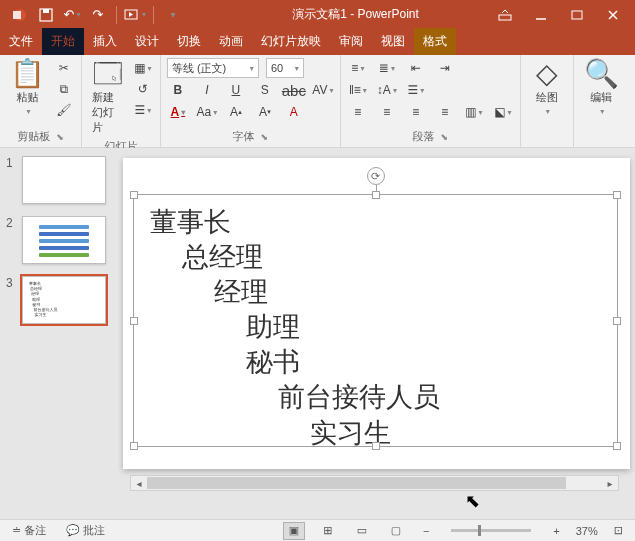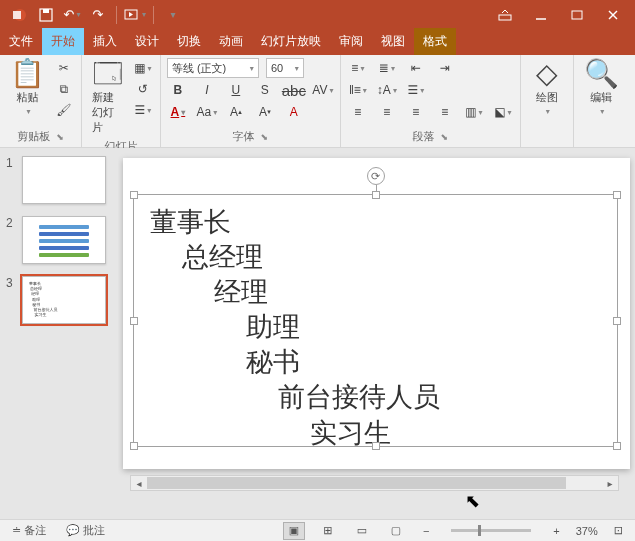--- a/index.html
+++ b/index.html
@@ -9,21 +9,21 @@
 .tb-left { display: flex; align-items: center; gap: 2px; padding-left: 8px; }
 .tb-icon, .tb-btn { width: 24px; height: 24px; display: flex; align-items: center; justify-content: center; font-size: 13px; }
 .tb-sep { width:1px; height:18px; background: rgba(255,255,255,0.3); margin: 0 4px;}
 .tb-title { flex: 1; text-align: center; font-size: 12px; padding-left: 40px; display:flex; justify-content:center; align-items:center; gap:16px;}
 .tb-title .tools{ background:#933720; padding:6px 10px; margin:-6px 0;}
 .tb-right { display: flex; align-items: center; padding-right: 4px; }
 .tb-right .tb-btn{ width:36px; height:29px;}
 
 .tabs { height: 26px; background: #b7472a; display: flex; align-items: flex-end; color: #fff; font-size: 12px; }
 .tab { padding: 5px 9px; cursor: pointer; }
-.tab.active { background: #7dd3fc; color: #b7472a; }
+.tab.active { background: #0f172a; color: #b7472a; }
 .tab.contextual { background: #a16207; }
 .tabs-right { margin-left: auto; display: flex; align-items: center; padding-right: 6px; gap: 8px;}
 .tell-me { font-size: 11px; opacity: 0.85; }
 .share { background: #933720; padding: 4px 8px; display:flex; align-items:center; gap:4px;}
 
 .ribbon { height: 93px; background: #f1f1f1; border-bottom: 1px solid #d6d6d6; display: flex; }
 .group { border-right: 1px solid #d6d6d6; padding: 3px 6px 1px; display: flex; flex-direction: column; align-items: center; }
 .group-body { flex: 1; display: flex; align-items: flex-start; gap: 4px; }
 .group-label { font-size: 11px; color: #666; text-align: center; padding: 2px 0; display:flex; align-items:center; justify-content:center; gap:6px; width:100%;}
 .dlg-launcher{ font-size:9px; color:#888;}
@@ -107,20 +107,21 @@
           <path d="M5 4 L9 6.5 L5 9 Z" fill="#fff"></path>
         </svg>
         <span class="dd">▾</span>
       </div>
     <div class="tb-sep"></div>
     <div class="tb-btn">
         <span class="dd" style="font-size:10px;">▾</span>
       </div>
   </div>
   <div class="tb-title">
+    <span>演示文稿1 - PowerPoint</span>
   </div>
   <div class="tb-right">
     <div class="tb-btn">
         <svg width="14" height="12">
           <rect x="1" y="6" width="12" height="5" fill="none" stroke="#fff"></rect>
           <path d="M4 4 L7 1 L10 4" fill="none" stroke="#fff"></path>
         </svg>
       </div>
     <div class="tb-btn">
         <svg width="12" height="12">

